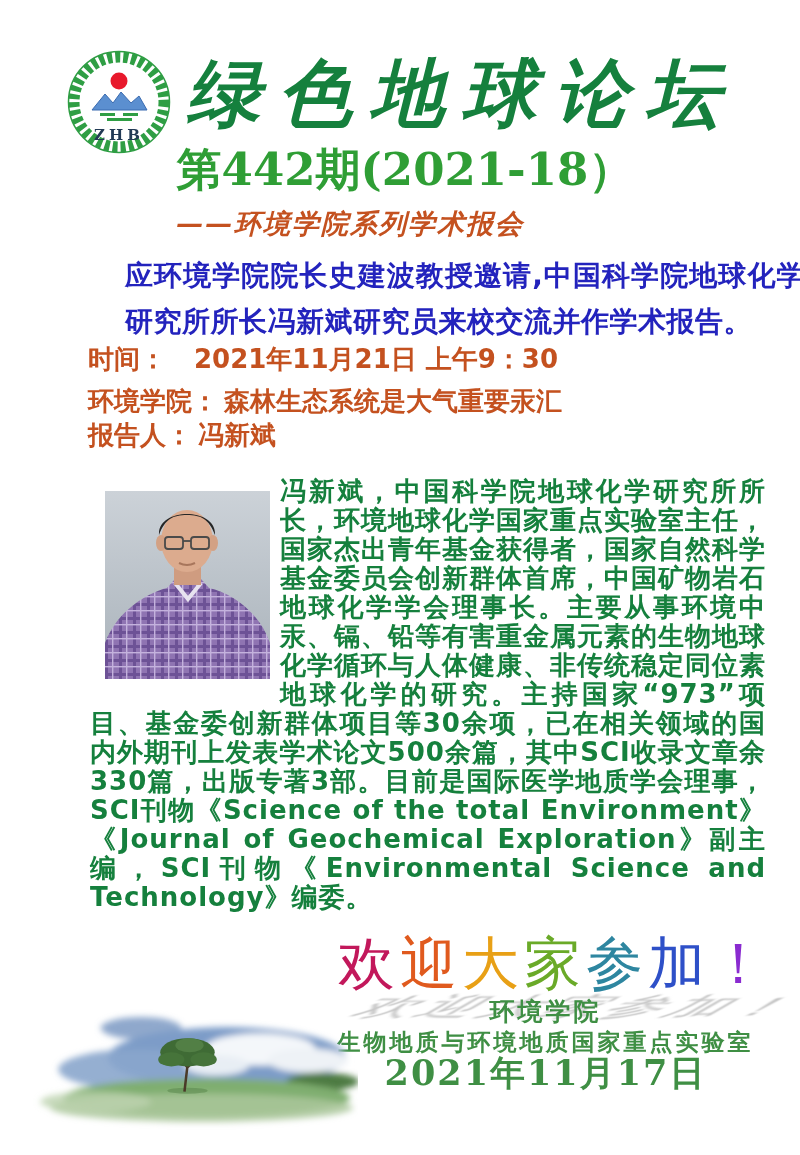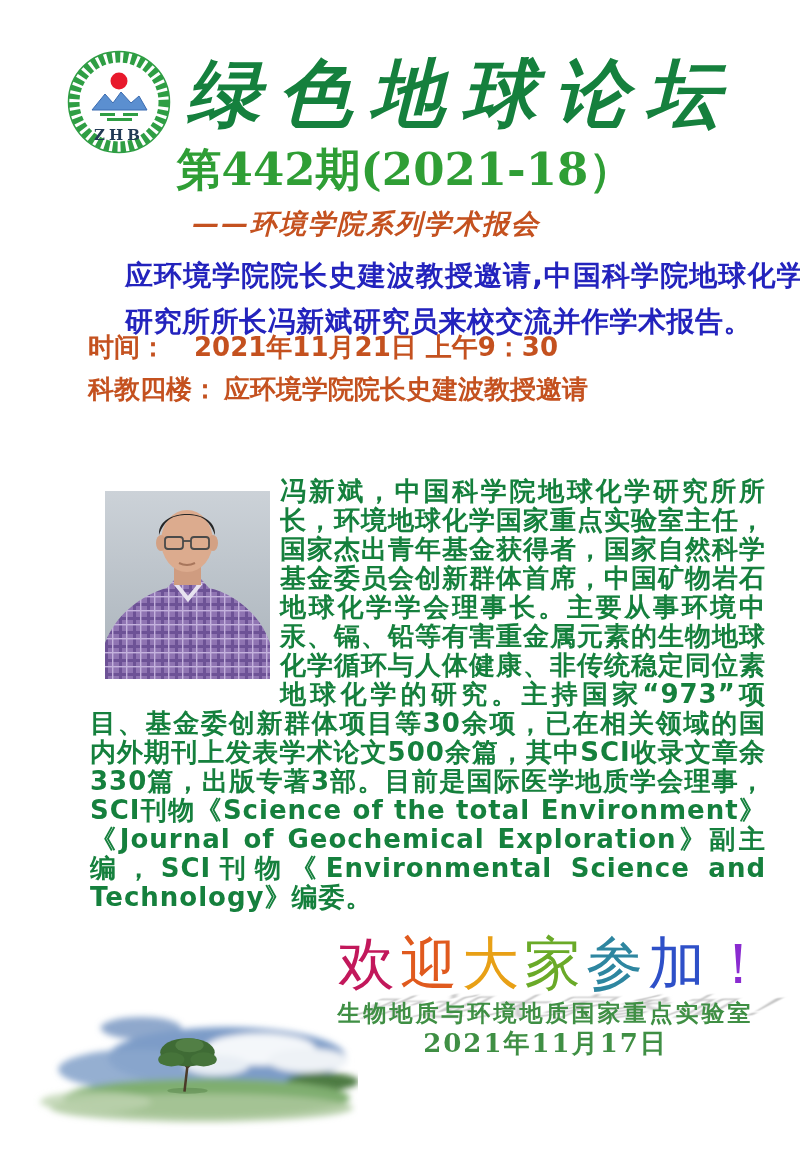--- a/index.html
+++ b/index.html
@@ -19,32 +19,32 @@
   }
   .issue-line{
     position:absolute;left:0;top:144px;width:810px;text-align:center;
     font-family:"DejaVu Serif","Liberation Serif",serif;
     font-weight:bold;font-size:45px;line-height:52px;color:#2f9e35;
   }
   .series-line{
     position:absolute;left:0;top:208px;width:700px;text-align:center;
     font-family:"DejaVu Serif","Liberation Serif",serif;
     font-style:italic;font-weight:bold;
-    font-size:27px;line-height:32px;color:#c4511f;letter-spacing:2px;margin-left:16px;
+    font-size:27px;line-height:32px;color:#c4511f;letter-spacing:2px;
   }
   
   .intro{
     position:absolute;left:88px;top:253px;width:680px;
     font-size:28px;line-height:46px;font-weight:bold;color:#2323bd;
     letter-spacing:0.5px;text-align:justify;margin-left:37px;
   }
   
   .info{position:absolute;left:88px;top:334px;width:690px;color:#c4511f;font-weight:bold;}
   .info .row{font-size:26px;line-height:27px;white-space:nowrap;}
-  .row-time{margin-bottom:15px;}
+  .row-time{margin-bottom:15px;margin-top:12px;}
   .row-venue{margin-bottom:13px;}
   .row-topic{margin-bottom:7px;}
   .gap-wide{display:inline-block;width:28px;}
   .gap-small{display:inline-block;width:6px;}
   
   .bio{
     position:absolute;left:90px;top:477px;width:676px;
     font-size:26px;line-height:29px;font-weight:bold;color:#15803d;
     text-align:justify;letter-spacing:1px;
   }
@@ -66,21 +66,21 @@
   }
   .welcome-shadow span{color:#c6c6c6;}
   
   .footer{
     position:absolute;left:318px;top:997px;width:455px;text-align:center;
     font-family:"DejaVu Serif","Liberation Serif",serif;
     font-weight:bold;color:#3f8f44;letter-spacing:3px;
   }
   .footer .f1{font-size:25px;line-height:29px;}
   .footer .f2{font-size:23px;line-height:31px;}
-  .footer .f3{font-size:26px;line-height:31px;letter-spacing:2px;}
+  .footer .f3{font-size:35px;line-height:31px;letter-spacing:2px;}
   
   .landscape{position:absolute;left:20px;top:1004px;width:338px;height:138px;}
 </style>
 </head>
 <body>
 
 <div class="poster">
 
   <svg class="logo" viewBox="0 0 110 110">
     <circle cx="55" cy="55" r="53" fill="#ffffff"></circle>
@@ -99,21 +99,24 @@
   <div class="issue-line">第442期(2021-18）</div>
   <div class="series-line">——环境学院系列学术报会</div>
 
   <div class="intro">应环境学院院长史建波教授邀请,中国科学院地球化学研究所所长冯新斌研究员来校交流并作学术报告。</div>
 
   <div class="info">
     <div class="row row-time">
       <span>时间：</span><span class="gap-wide"></span><span>2021年11月21日 上午9：30</span>
     </div>
     <div class="row row-topic">
-      <span>科教四楼：</span><span class="gap-small"></span><span>应环境学院院长史建波教授邀请</span>
+      <span>环境学院：</span><span class="gap-small"></span><span>森林生态系统是大气重要汞汇</span>
+    </div>
+    <div class="row row-speaker">
+      <span>报告人：</span><span class="gap-small"></span><span>冯新斌</span>
     </div>
   </div>
 
   <div class="bio">
     <svg class="photo" viewBox="0 0 165 188">
       <defs>
         <linearGradient id="bgGrad" x1="0" y1="0" x2="0" y2="1">
           <stop offset="0" stop-color="#ccd2d8"></stop>
             <stop offset="1" stop-color="#a9b2ba"></stop>
         </linearGradient>
@@ -143,20 +146,21 @@
   <div class="welcome-wrap">
     <div class="welcome-shadow">
       <span>欢</span><span>迎</span><span>大</span><span>家</span><span>参</span><span>加</span><span>！</span>
     </div>
     <div class="welcome-text">
       <span style="color: rgb(194, 24, 91);">欢</span><span style="color: rgb(224, 90, 30);">迎</span><span style="color: rgb(232, 160, 22);">大</span><span style="color: rgb(106, 170, 40);">家</span><span style="color: rgb(46, 134, 160);">参</span><span style="color: rgb(46, 80, 200);">加</span><span style="color: rgb(138, 43, 208);">！</span>
     </div>
   </div>
 
   <div class="footer">
+    <div class="f1">环境学院</div>
     <div class="f2">生物地质与环境地质国家重点实验室</div>
     <div class="f3">2021年11月17日</div>
   </div>
 
   <svg class="landscape" viewBox="0 0 335 135">
     <defs>
       <filter id="soft" x="-30%" y="-30%" width="160%" height="160%">
         <feGaussianBlur stdDeviation="3.2"></feGaussianBlur>
       </filter>
     </defs>

